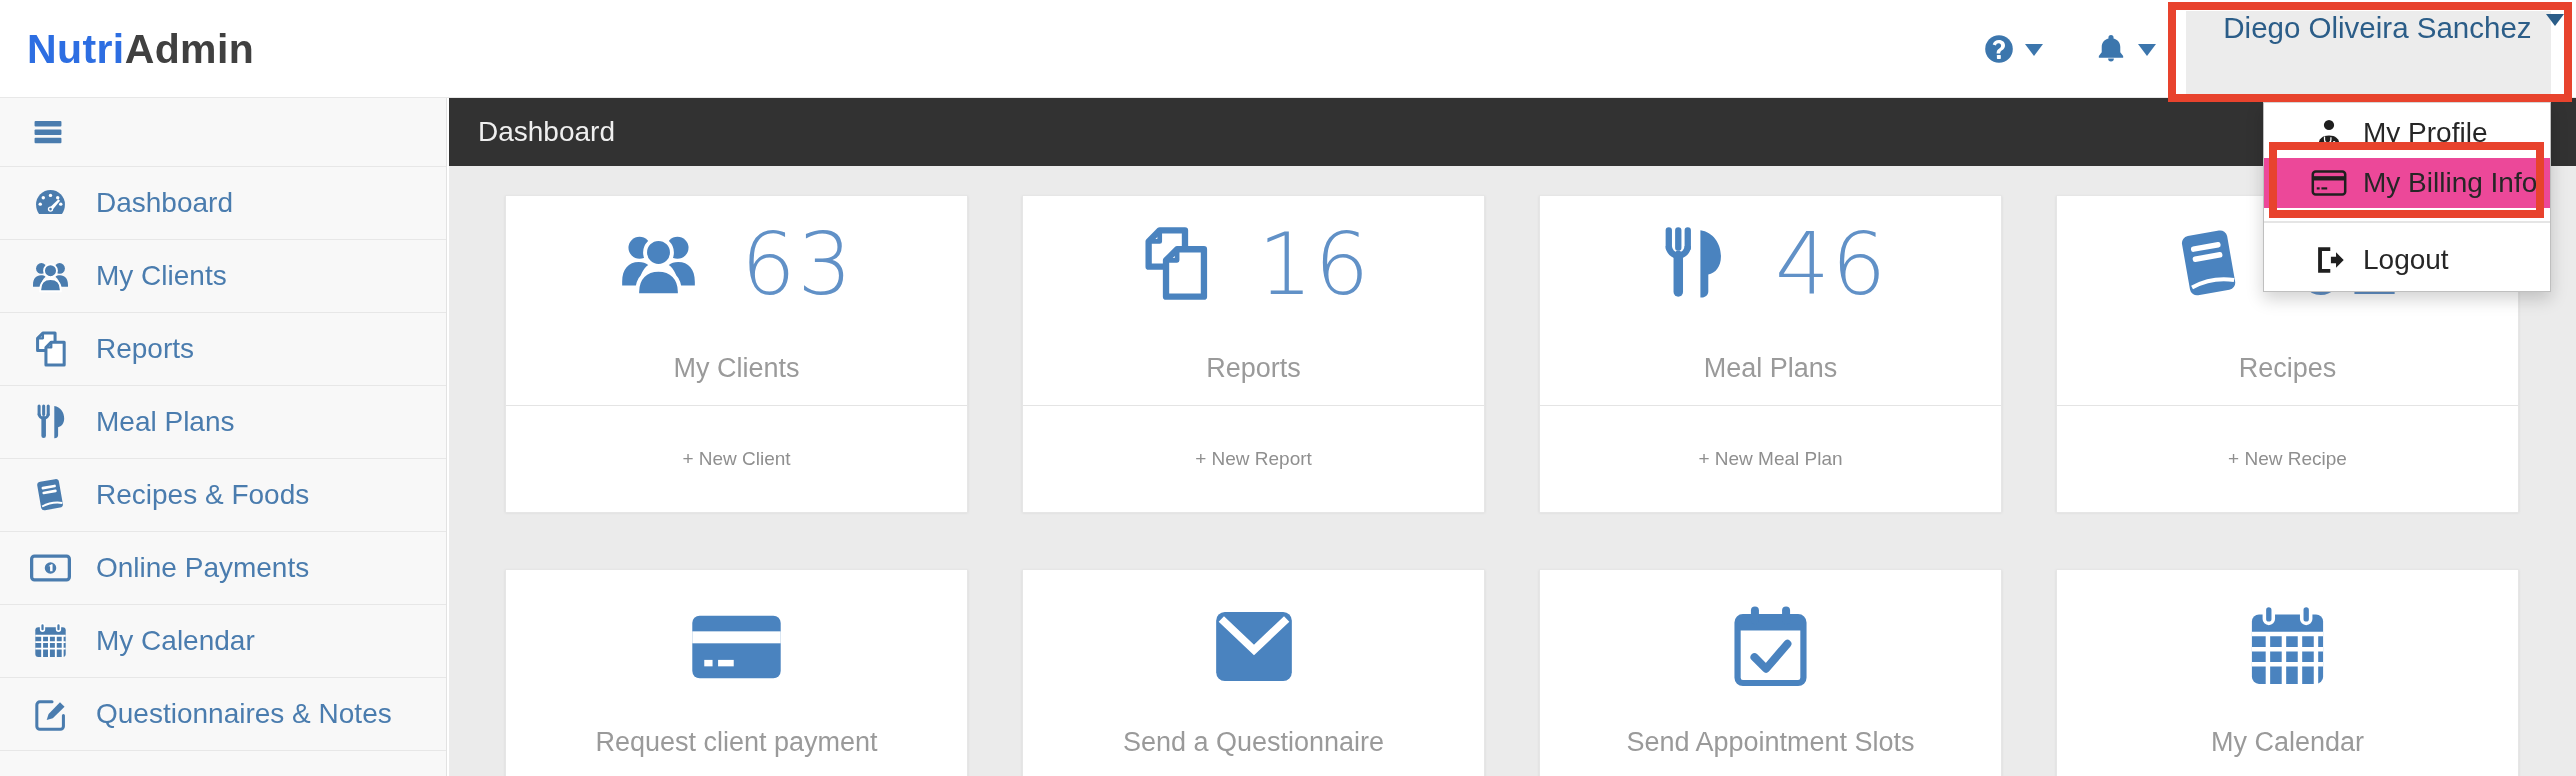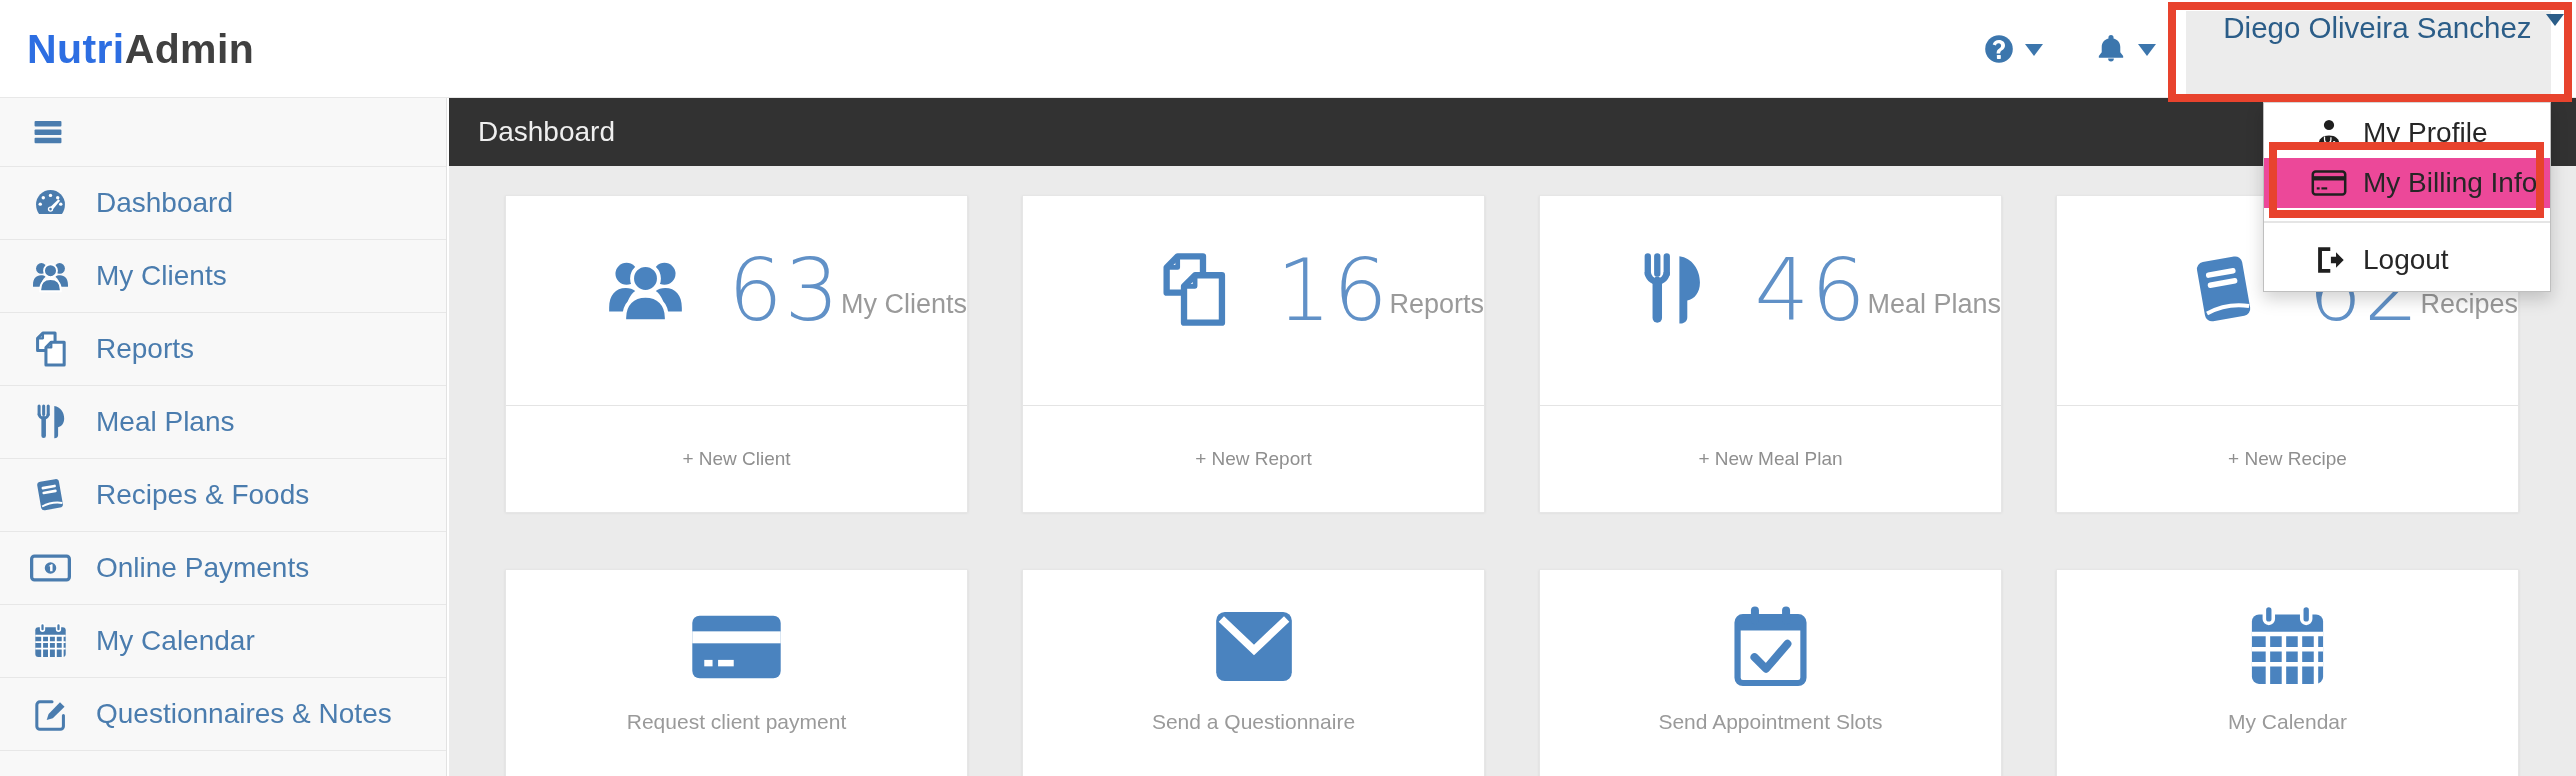--- a/index.html
+++ b/index.html
@@ -26,31 +26,31 @@
   .slabel{white-space:nowrap;}
 
   
   .titlebar{position:absolute;left:449px;right:0;top:98px;height:68px;background:#323232;color:#efefef;display:flex;align-items:center;padding-left:29px;font-size:28px;font-weight:400;z-index:5;box-sizing:border-box;}
 
   
   .content{position:absolute;left:449px;right:0;top:166px;bottom:0;background:#ebebeb;}
   .stat-grid{position:absolute;left:56px;top:29px;display:grid;grid-template-columns:repeat(4,463px);gap:54px;}
   .card{background:#fff;border:0.9px solid #e6e6e6;box-shadow:0 0.9px 2.7px rgba(0,0,0,.08);box-sizing:border-box;}
   .stat-card{width:463px;height:318px;display:flex;flex-direction:column;cursor:pointer;}
-  .stat-body{height:209px;display:flex;align-items:center;justify-content:flex-end;padding-bottom:21.5px;box-sizing:border-box;}
+  .stat-body{height:209px;display:flex;flex-direction:column;align-items:center;justify-content:flex-end;padding-bottom:21.5px;box-sizing:border-box;}
   .stat-row{display:flex;align-items:center;gap:43px;height:118px;}
   .big-ic{width:79px;height:79px;color:#4a83bf;}
   .stat-num{font-size:86px;font-weight:200;color:#6191c7;line-height:1;font-family:"DejaVu Sans","Liberation Sans",sans-serif;letter-spacing:1.8px;}
   .stat-label{margin-top:30px;color:#9a9a9a;font-size:27px;}
   .stat-foot{flex:1;border-top:1.8px solid #e4e4e4;display:flex;align-items:center;justify-content:center;color:#8f8f8f;font-size:19px;cursor:pointer;}
 
   .action-grid{position:absolute;left:56px;top:403px;display:grid;grid-template-columns:repeat(4,463px);gap:54px;}
   .action-card{width:463px;height:268px;display:flex;flex-direction:column;align-items:center;cursor:pointer;}
   .act-ic-wrap{height:114px;margin-top:19.7px;display:flex;align-items:center;justify-content:center;color:#4a83bf;}
-  .act-label{margin-top:6px;color:#9a9a9a;font-size:21px;white-space:nowrap;}
+  .act-label{margin-top:23px;color:#9a9a9a;font-size:27px;white-space:nowrap;}
 
   
   .dropdown{position:absolute;left:2263px;top:102px;width:288px;background:#fff;border:0.9px solid #bfbfbf;border-top:0.9px solid #d6d6d6;box-shadow:0 7.2px 16px rgba(0,0,0,.18);z-index:40;padding:5.4px 0;box-sizing:border-box;}
   .ditem{height:50px;display:flex;align-items:center;gap:16px;padding-left:47px;color:#262626;font-size:28px;cursor:pointer;}
   .ditem svg{width:36px;height:32px;color:#1f1f1f;flex:none;}
   .ditem.hl{background:#ec4899;}
   .ddivider{height:1.8px;background:#e5e5e5;margin:12.5px 0;}
 
   
   .annot{position:absolute;border:8px solid #e8432d;box-sizing:border-box;z-index:50;pointer-events:none;background:transparent;}

